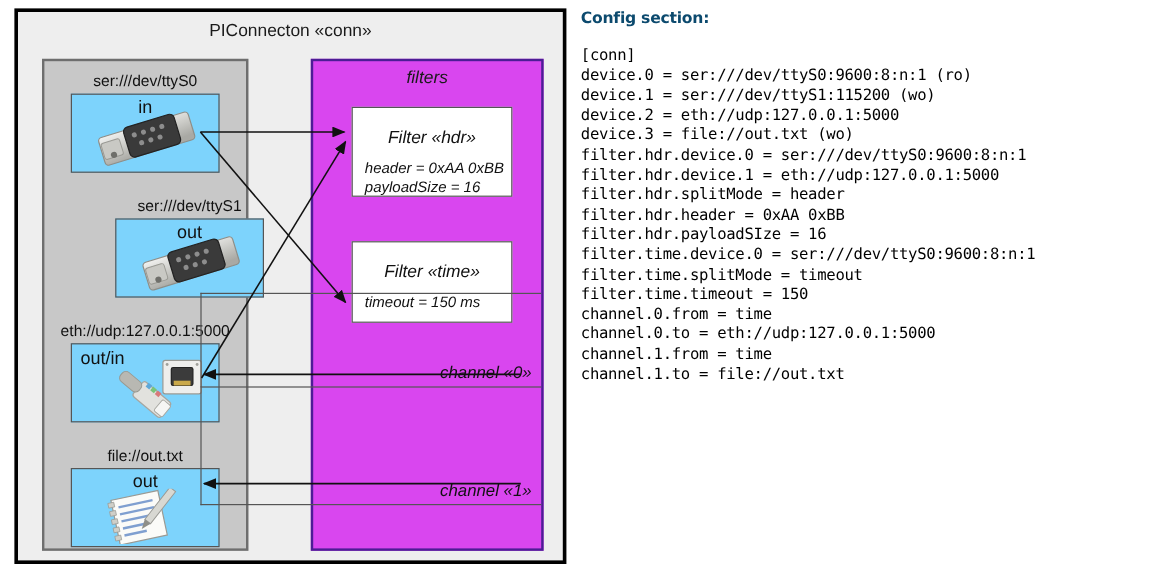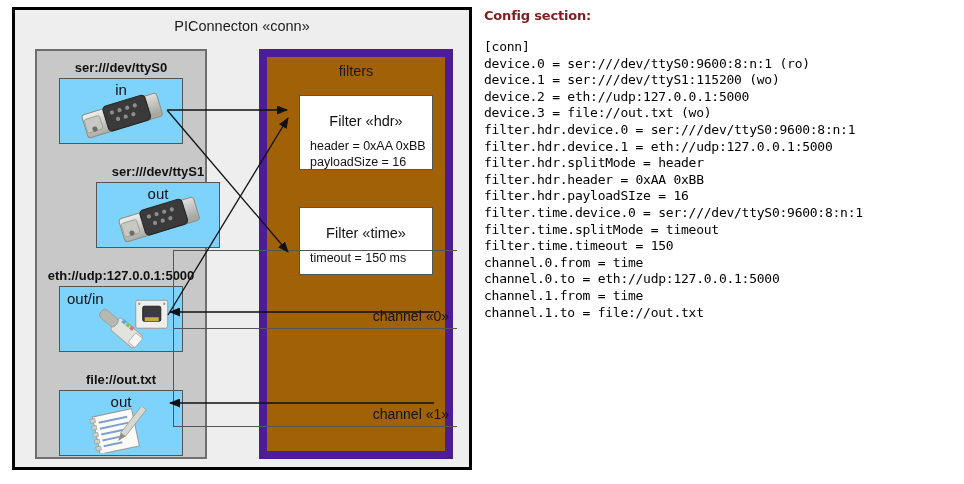--- a/index.html
+++ b/index.html
@@ -39,42 +39,42 @@
     background: #c8c8c8;
     border: 2px solid #6e6e6e;
     box-sizing: border-box;
   }
 
   
   #filters-panel {
     position: absolute;
     left: 244px; top: 39px;
     width: 194px; height: 410px;
-    background: #a16207;
-    border: 8px solid #4c1d95;
-    box-sizing: border-box;
+    background: #d946ef;
+    border: 2px solid #4c1d95;
+    box-sizing: border-box;
+    font-style: italic;
   }
   #filters-title {
     position: absolute;
     left: 0; top: 6px;
     width: 100%;
     text-align: center;
     font-size: 14.5px;
     color: #1a1a1a;
   }
 
   
   .device-group { position: absolute; left: 0; width: 100%; }
   .device-caption {
     text-align: center;
     font-size: 13px;
     color: #111111;
     line-height: 17px;
     white-space: nowrap;
-    font-weight: bold;
   }
   .device-box {
     position: relative;
     margin: 2px auto 0 auto;
     width: 124px; height: 66px;
     background: #7dd3fc;
     border: 1.5px solid #555555;
     box-sizing: border-box;
   }
   .device-label {
@@ -150,21 +150,21 @@
   
   #config-section {
     position: absolute;
     left: 484px; top: 8px;
     width: 476px;
   }
   #config-heading {
     font-family: "DejaVu Sans", sans-serif;
     font-weight: bold;
     font-size: 13px;
-    color: #7f1d1d;
+    color: #0c4a6e;
     letter-spacing: -0.2px;
   }
   #config-body {
     margin-top: 16px;
     font-family: "DejaVu Sans Mono", monospace;
     font-size: 13px;
     line-height: 16.6px;
     color: #000000;
     white-space: pre;
     letter-spacing: -0.25px;

